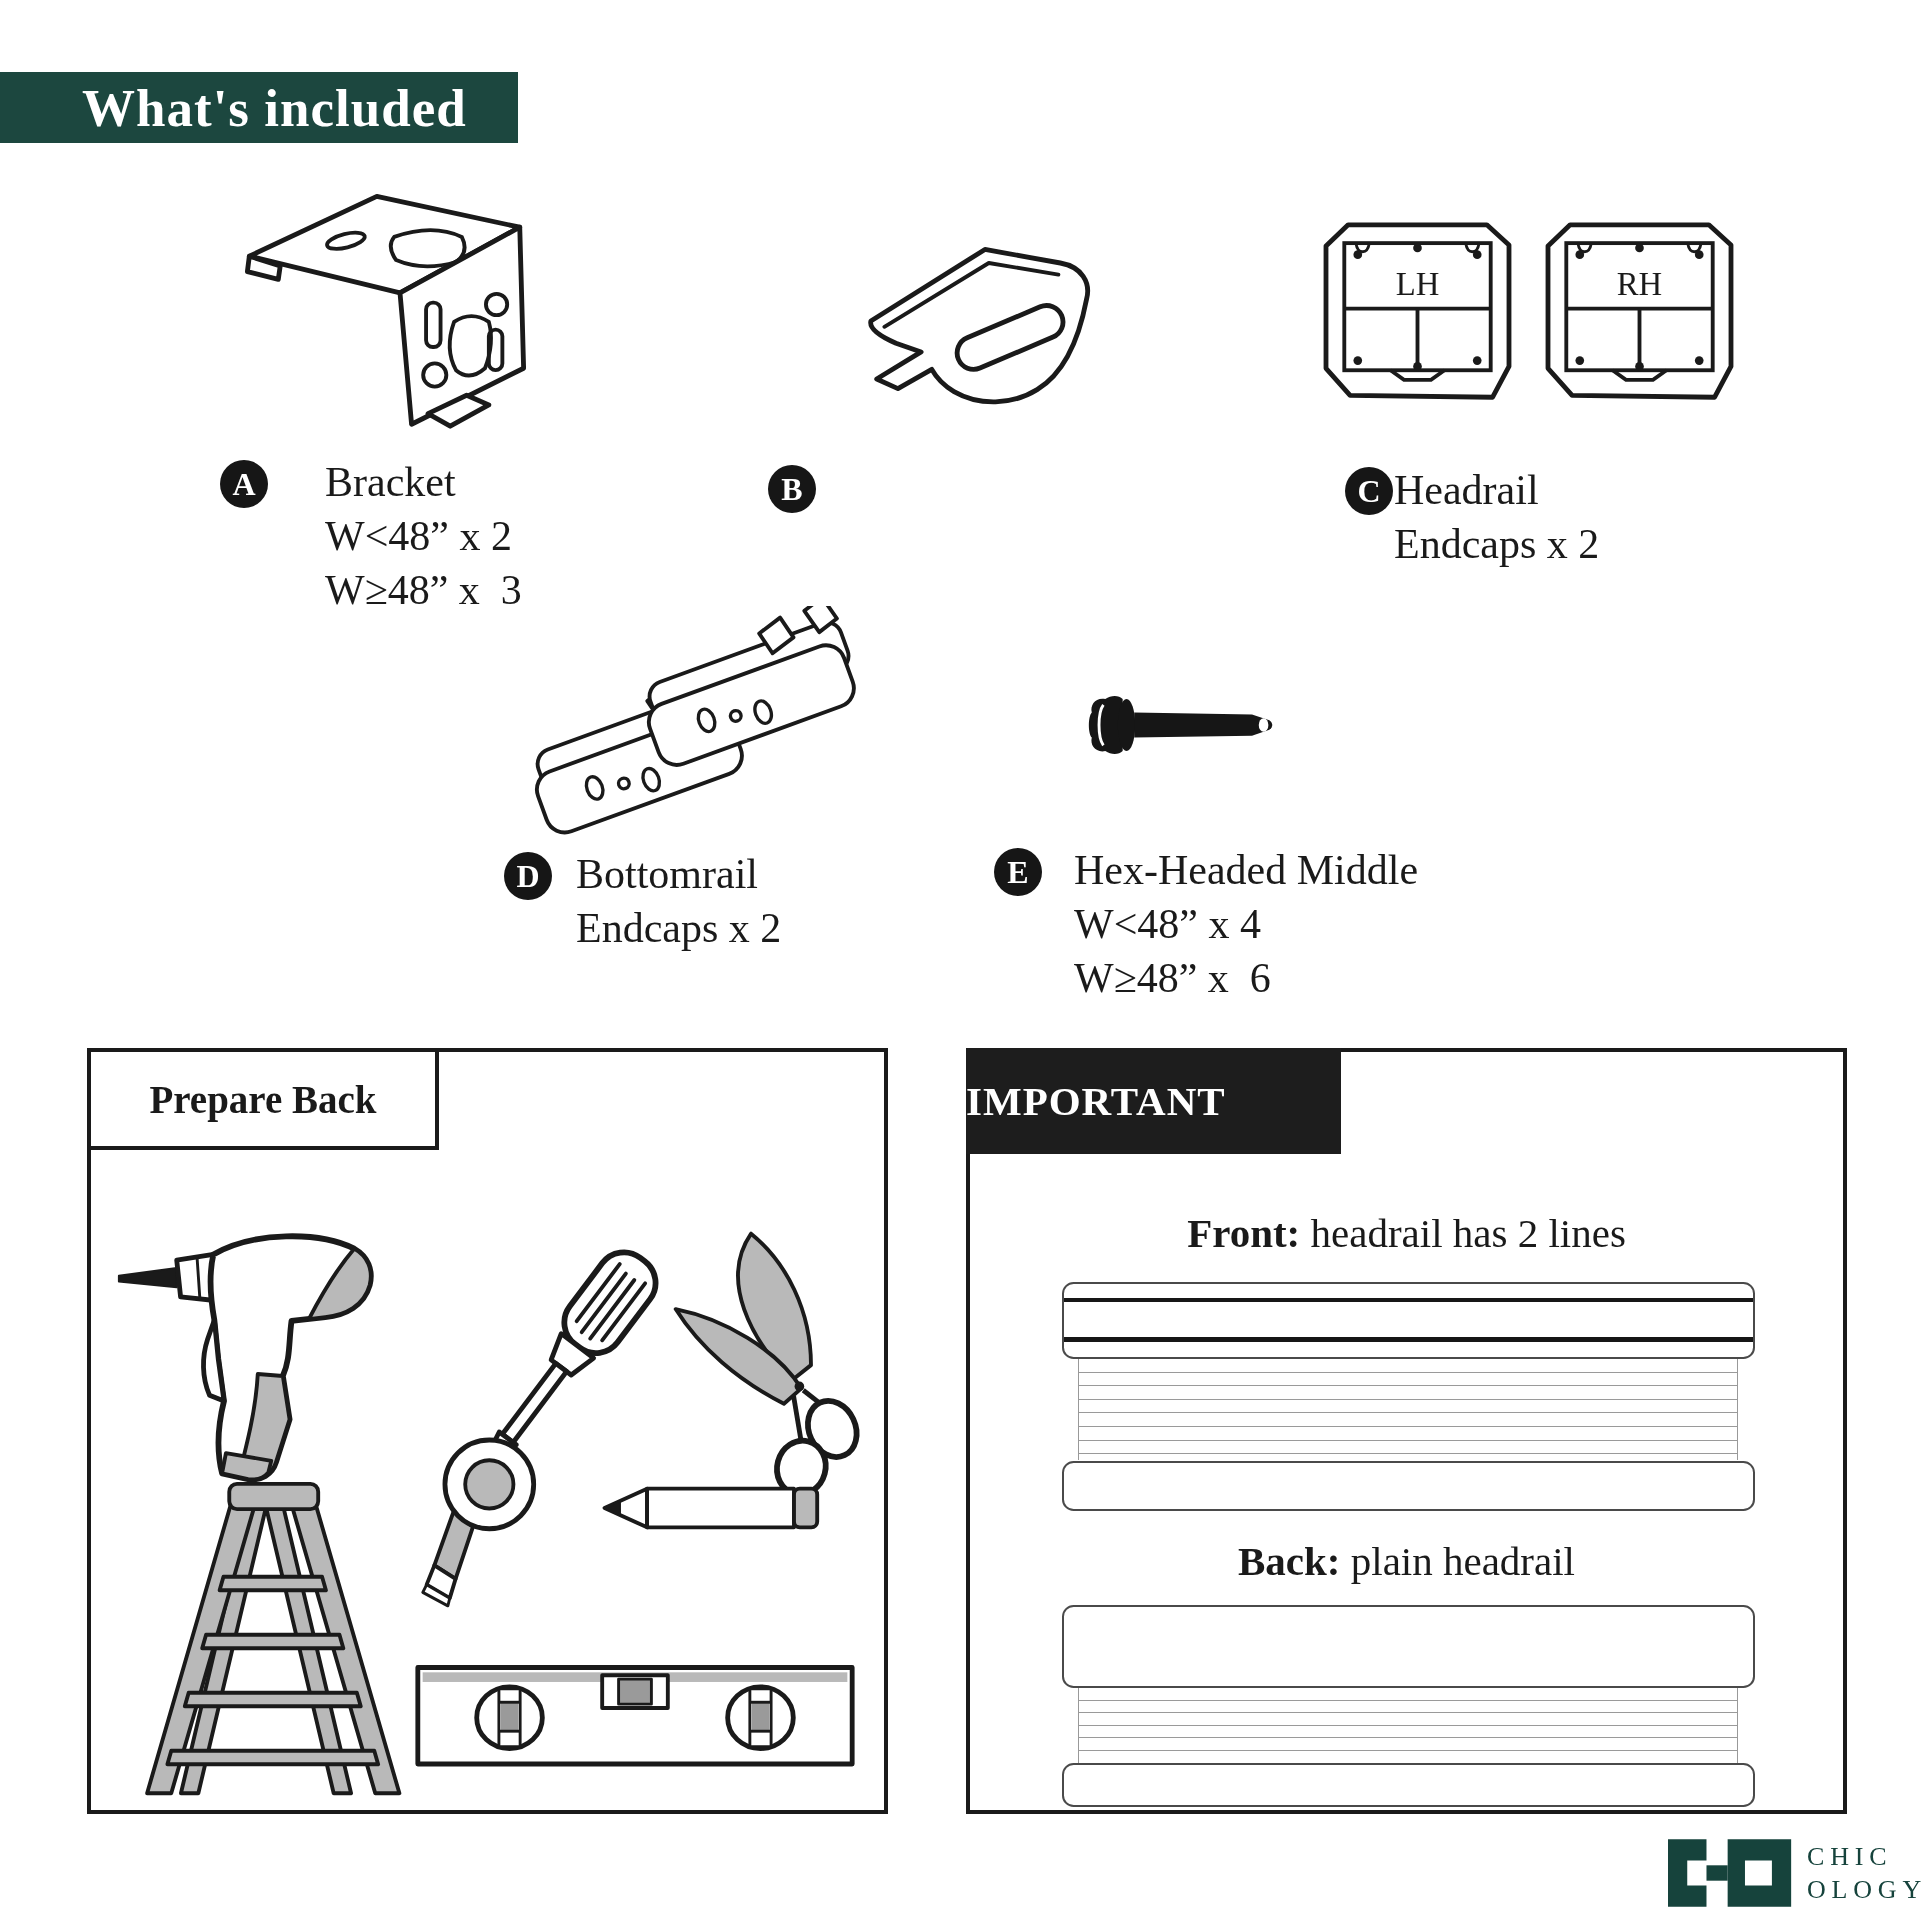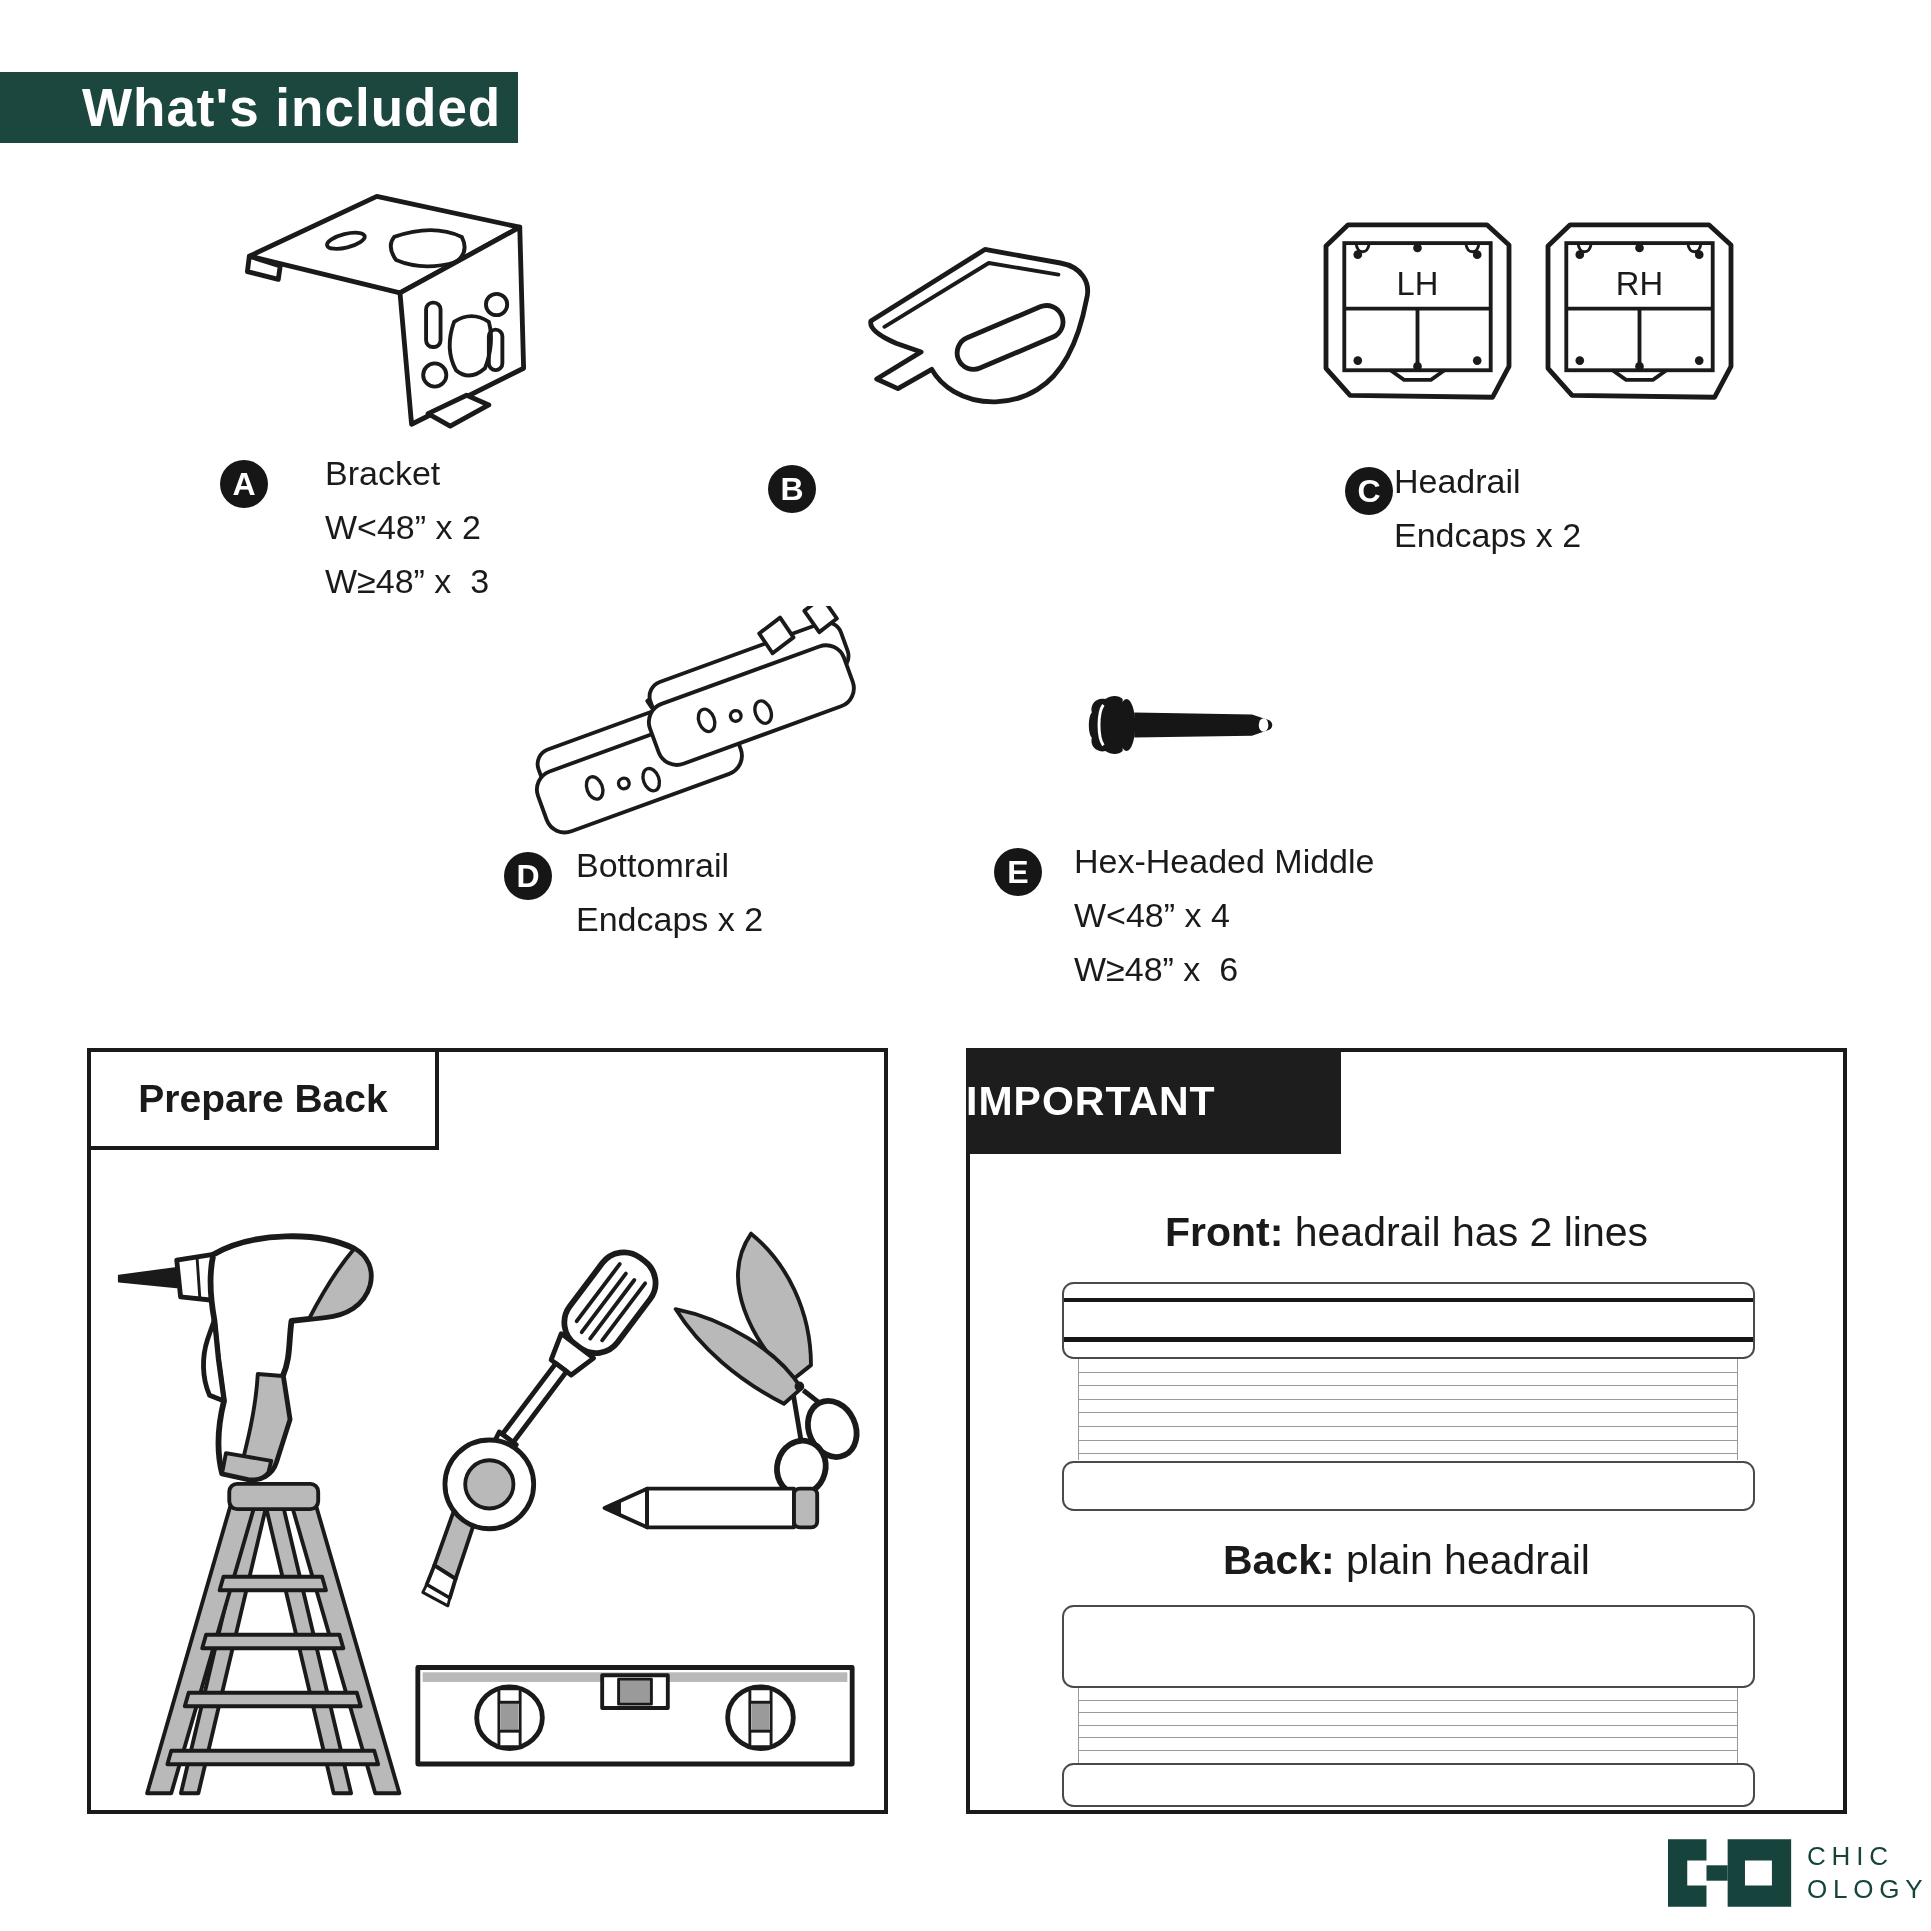--- a/index.html
+++ b/index.html
@@ -1,31 +1,31 @@
 <!DOCTYPE html>
 <html><head>
 <meta charset="utf-8">
 <style>
   html,body { margin:0; padding:0; background:#fff; }
   .page { position:relative; width:1931px; height:1931px; background:#fff;
-          font-family:Liberation Sans, sans-serif; color:#1a1a1a; overflow:hidden; }
+          font-family:Liberation Serif, serif; color:#1a1a1a; overflow:hidden; }
   .abs { position:absolute; }
 
   
   .title-bar { position:absolute; left:0; top:72px; width:518px; height:71px;
                background:#1C473F; display:flex; align-items:center;
                padding-left:82px; box-sizing:border-box; }
   .title-bar .t { color:#ffffff; font-size:53px; font-weight:bold; letter-spacing:1px; }
 
   
   .badge { position:absolute; width:48px; height:48px; border-radius:50%;
            background:#161616; color:#fff; font-weight:bold; font-size:32px;
            display:flex; align-items:center; justify-content:center; }
 
-  .part-text { position:absolute; font-size:34px; line-height:54px; }
+  .part-text { position:absolute; font-size:42px; line-height:54px;margin-top:9px; }
   .part-text div { white-space:pre; }
 
   
   .box { position:absolute; border:4.8px solid #1a1a1a; background:#fff; box-sizing:border-box; }
   .tools-label { position:absolute; left:87px; top:1048px; width:352px; height:102px;
                  border:4.8px solid #1a1a1a; background:#fff; box-sizing:border-box;
                  display:flex; align-items:center; justify-content:center;
                  font-size:39px; font-weight:bold; }
   .important-header { position:absolute; left:966px; top:1048px; width:375px; height:106px;
                       background:#1d1d1d; color:#fff; display:flex; align-items:center;

